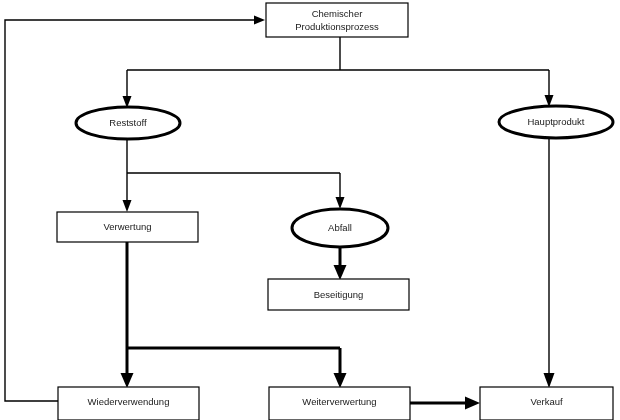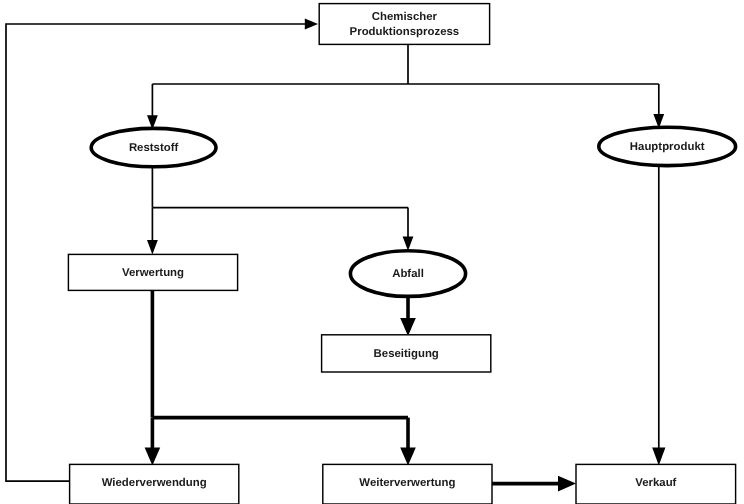--- a/index.html
+++ b/index.html
@@ -7,21 +7,20 @@
     padding: 0;
     background: #ffffff;
   }
   #diagram-root {
     position: relative;
     width: 620px;
     height: 420px;
     background: #ffffff;
     overflow: hidden;
     font-family: "Liberation Sans", sans-serif;
-    font-weight: bold;
   }
   #flow-svg {
     position: absolute;
     top: 0;
     left: 0;
     width: 620px;
     height: 420px;
     display: block;
   }
   .node-box {

